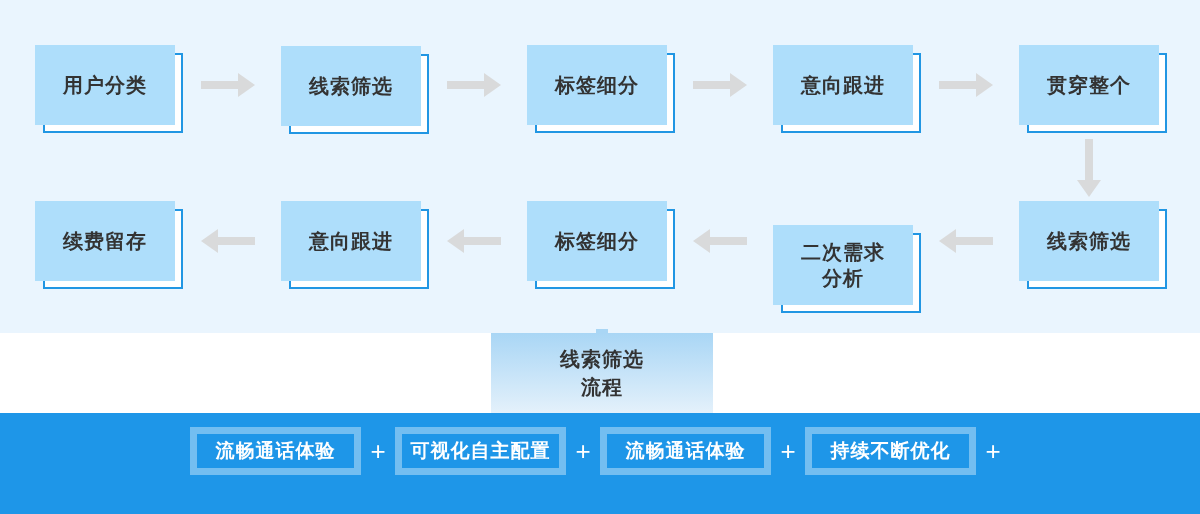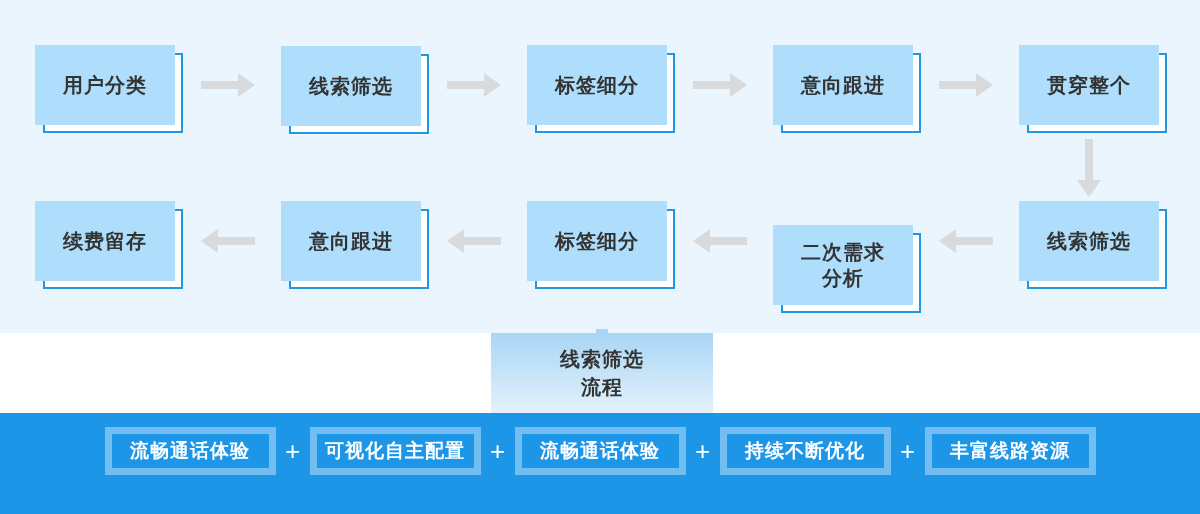--- a/index.html
+++ b/index.html
@@ -231,19 +231,16 @@
       </div>
       <div class="feature-sep">+</div>
       <div class="feature-item">
         <span class="feature-label">流畅通话体验</span>
       </div>
       <div class="feature-sep">+</div>
       <div class="feature-item">
         <span class="feature-label">持续不断优化</span>
       </div>
       <div class="feature-sep">+</div>
-      <div class="feature-item">
-        <span class="feature-label">丰富线路资源</span>
-      </div>
     </div>
   </div>
 
 </div>
 
 </body></html>

